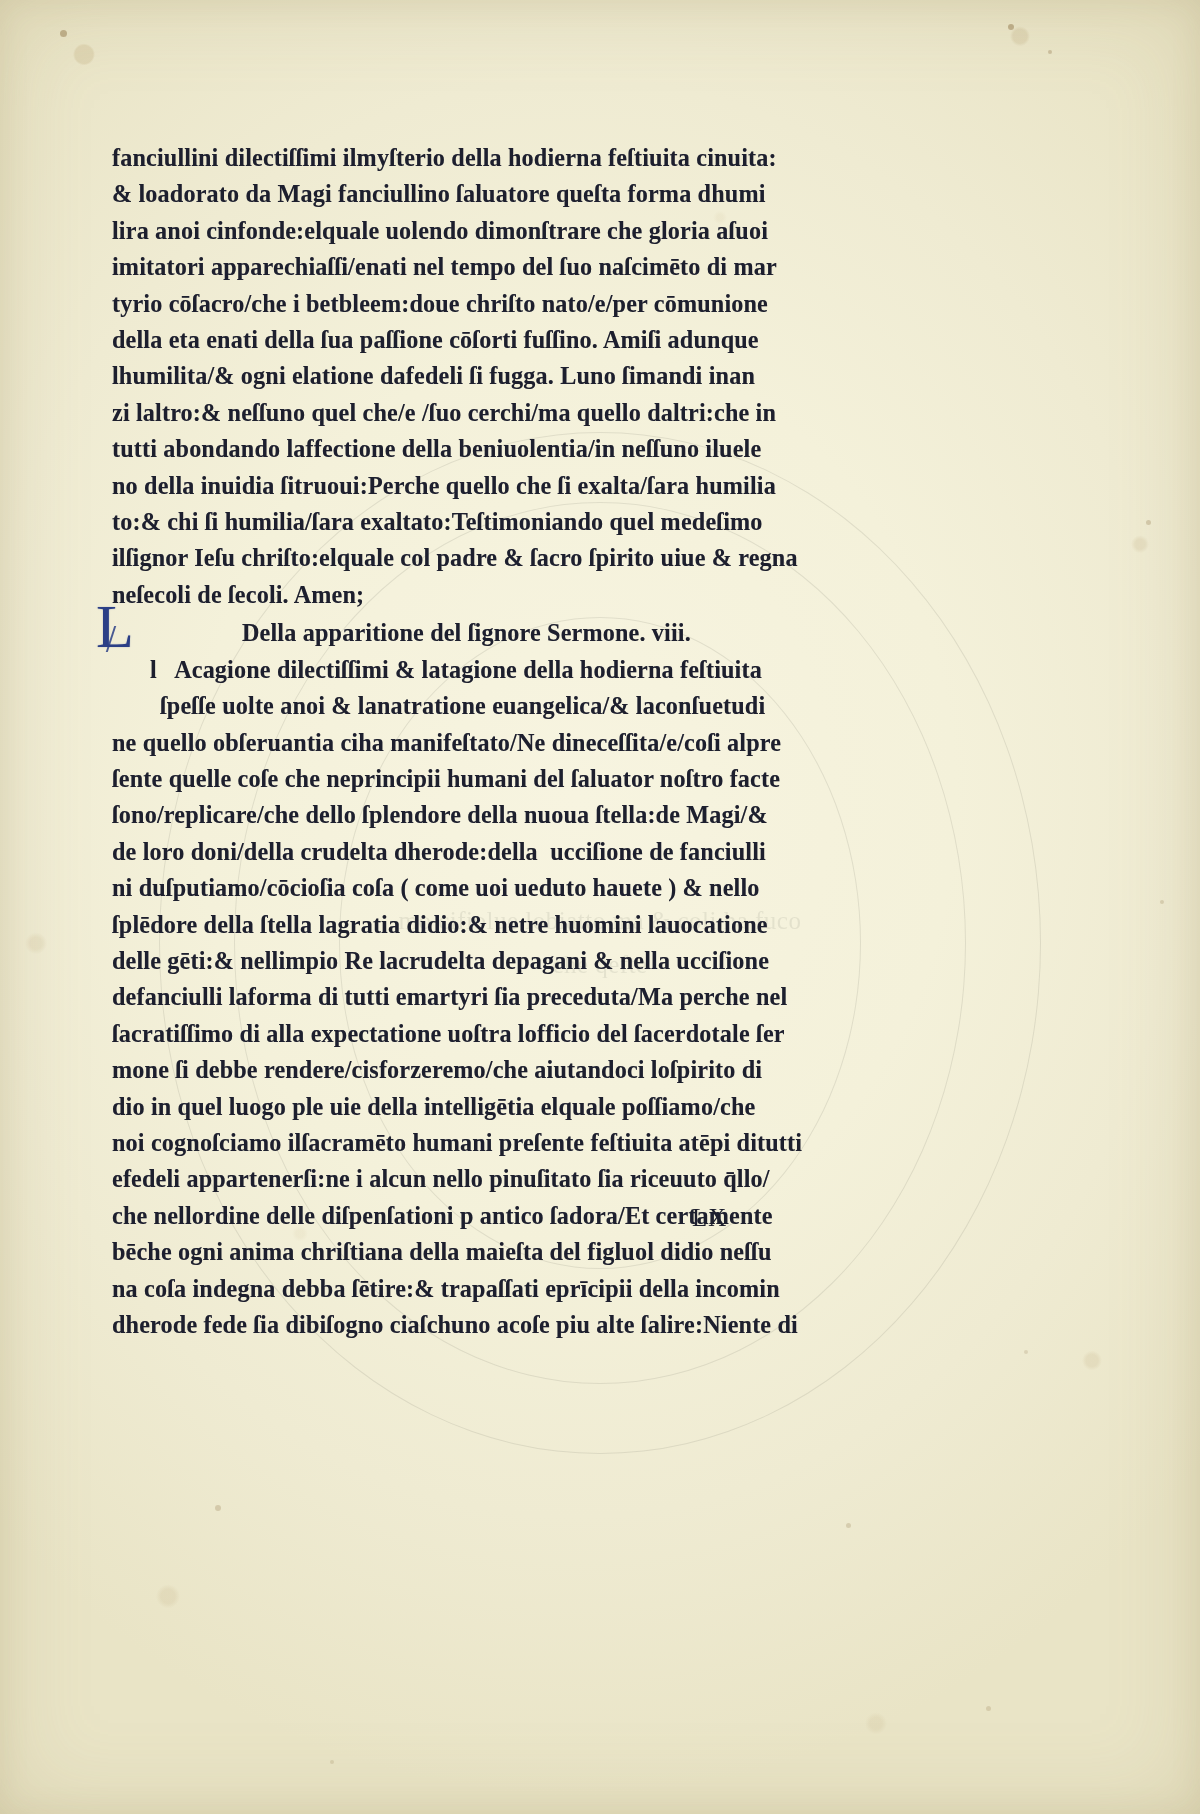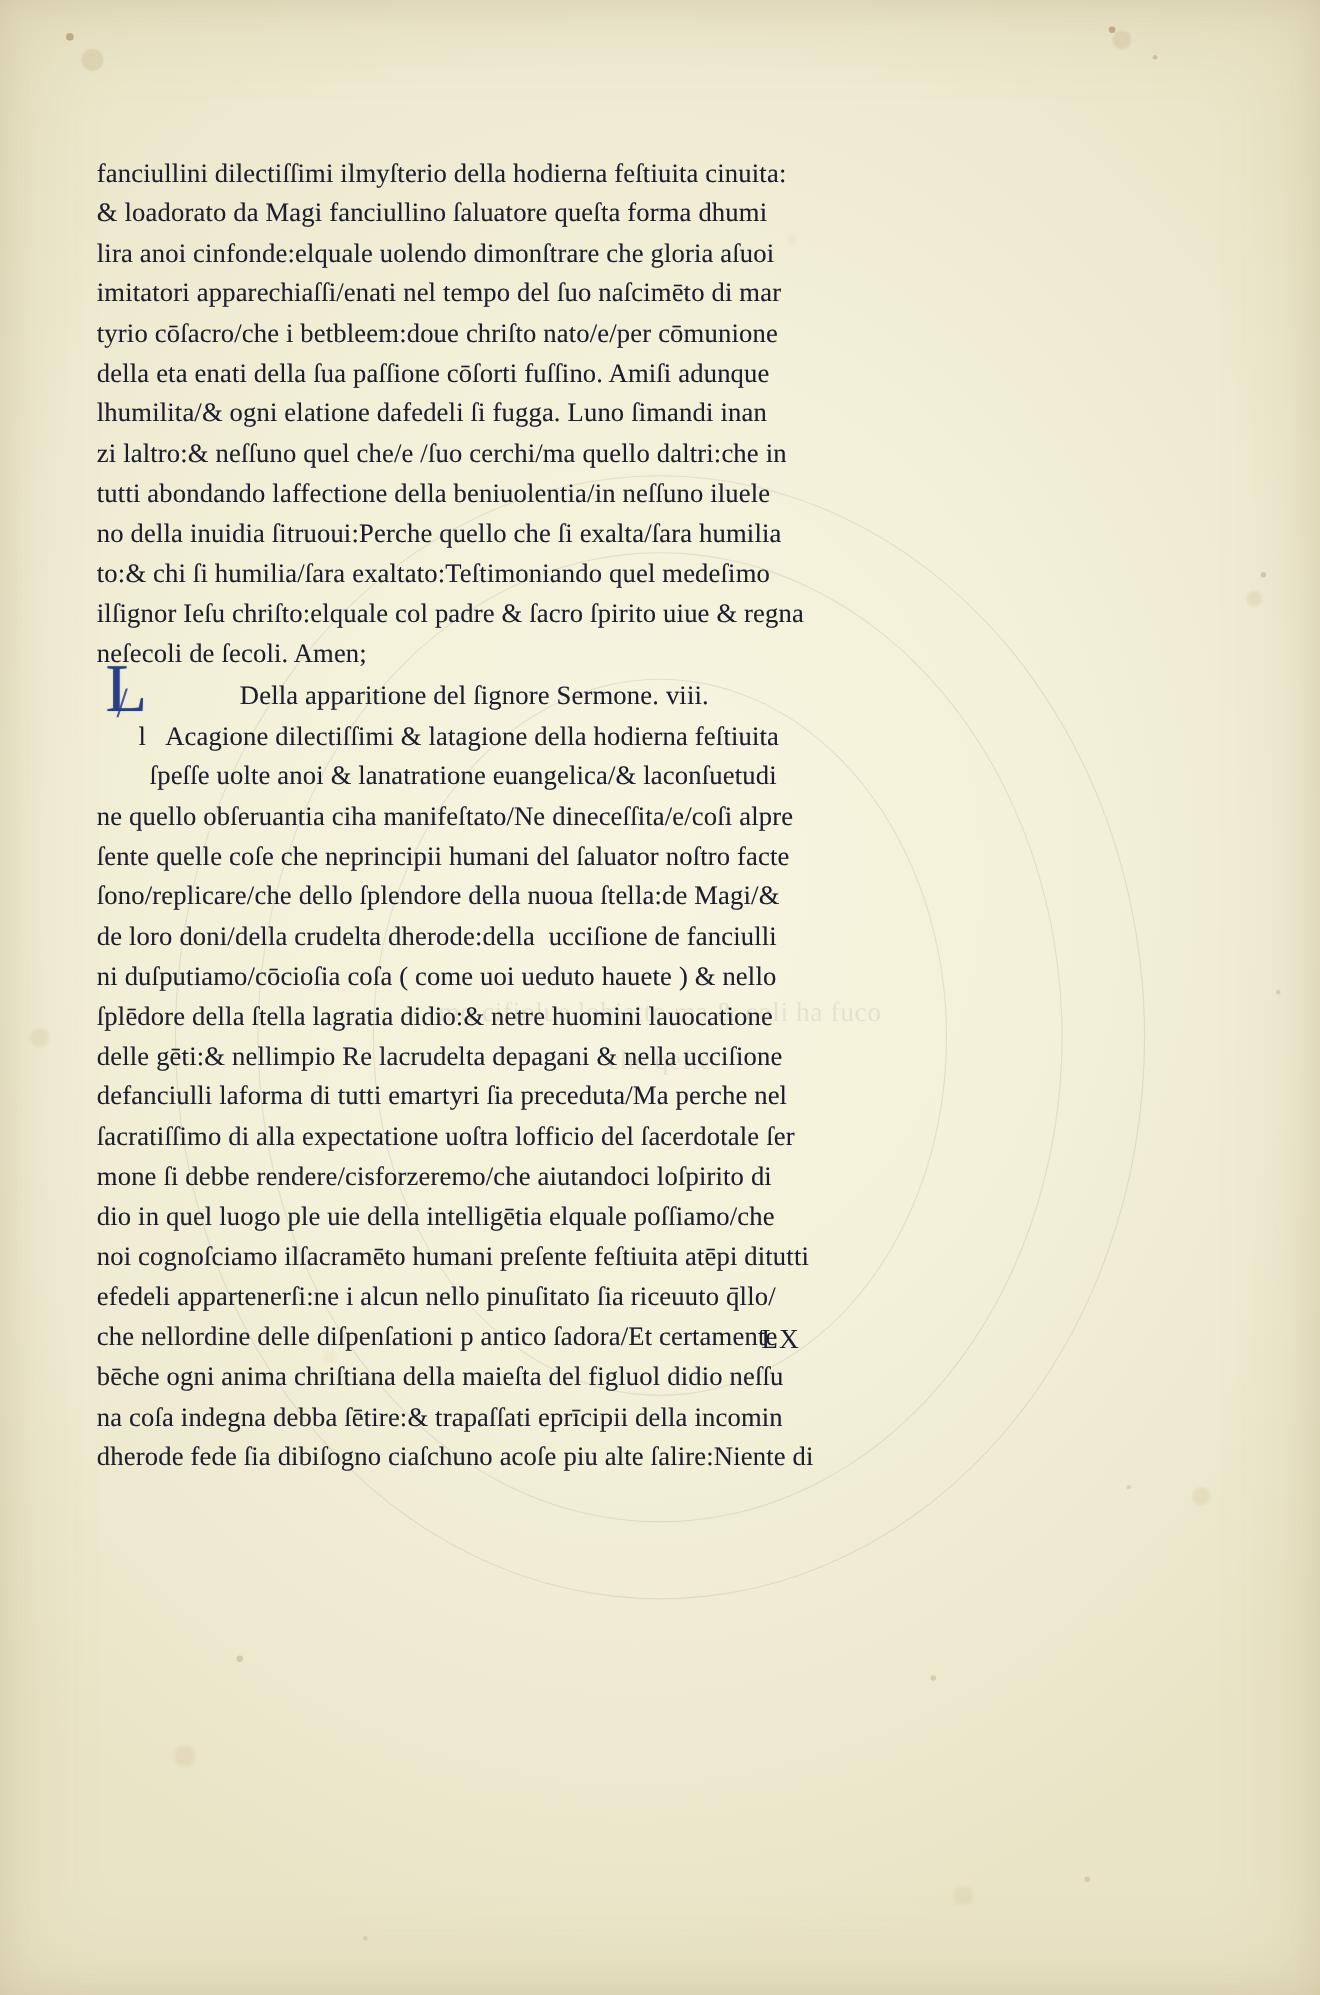--- a/index.html
+++ b/index.html
@@ -88,23 +88,24 @@
     color: rgba(120,122,108,0.45);
     font-family: "Liberation Serif", serif;
     line-height: 1.75;
   }
   .wm-text .l1 { font-size: 25px; letter-spacing: 0.5px; }
   .wm-text .l2 { font-size: 25px; letter-spacing: 0.5px; }
 
   
   .textblock {
     position: absolute;
-    left: 88px;
+    left: 112px;
     top: 140px;
     width: 820px;
+    font-weight: bold;
   }
   .line {
     font-family: "Liberation Serif", serif;
     font-size: 24.2px;
     line-height: 36.4px;
     color: #1d1f2e;
     letter-spacing: 0.15px;
     white-space: pre;
     text-shadow: 0 0 0.6px rgba(30,32,52,0.35);
   }

